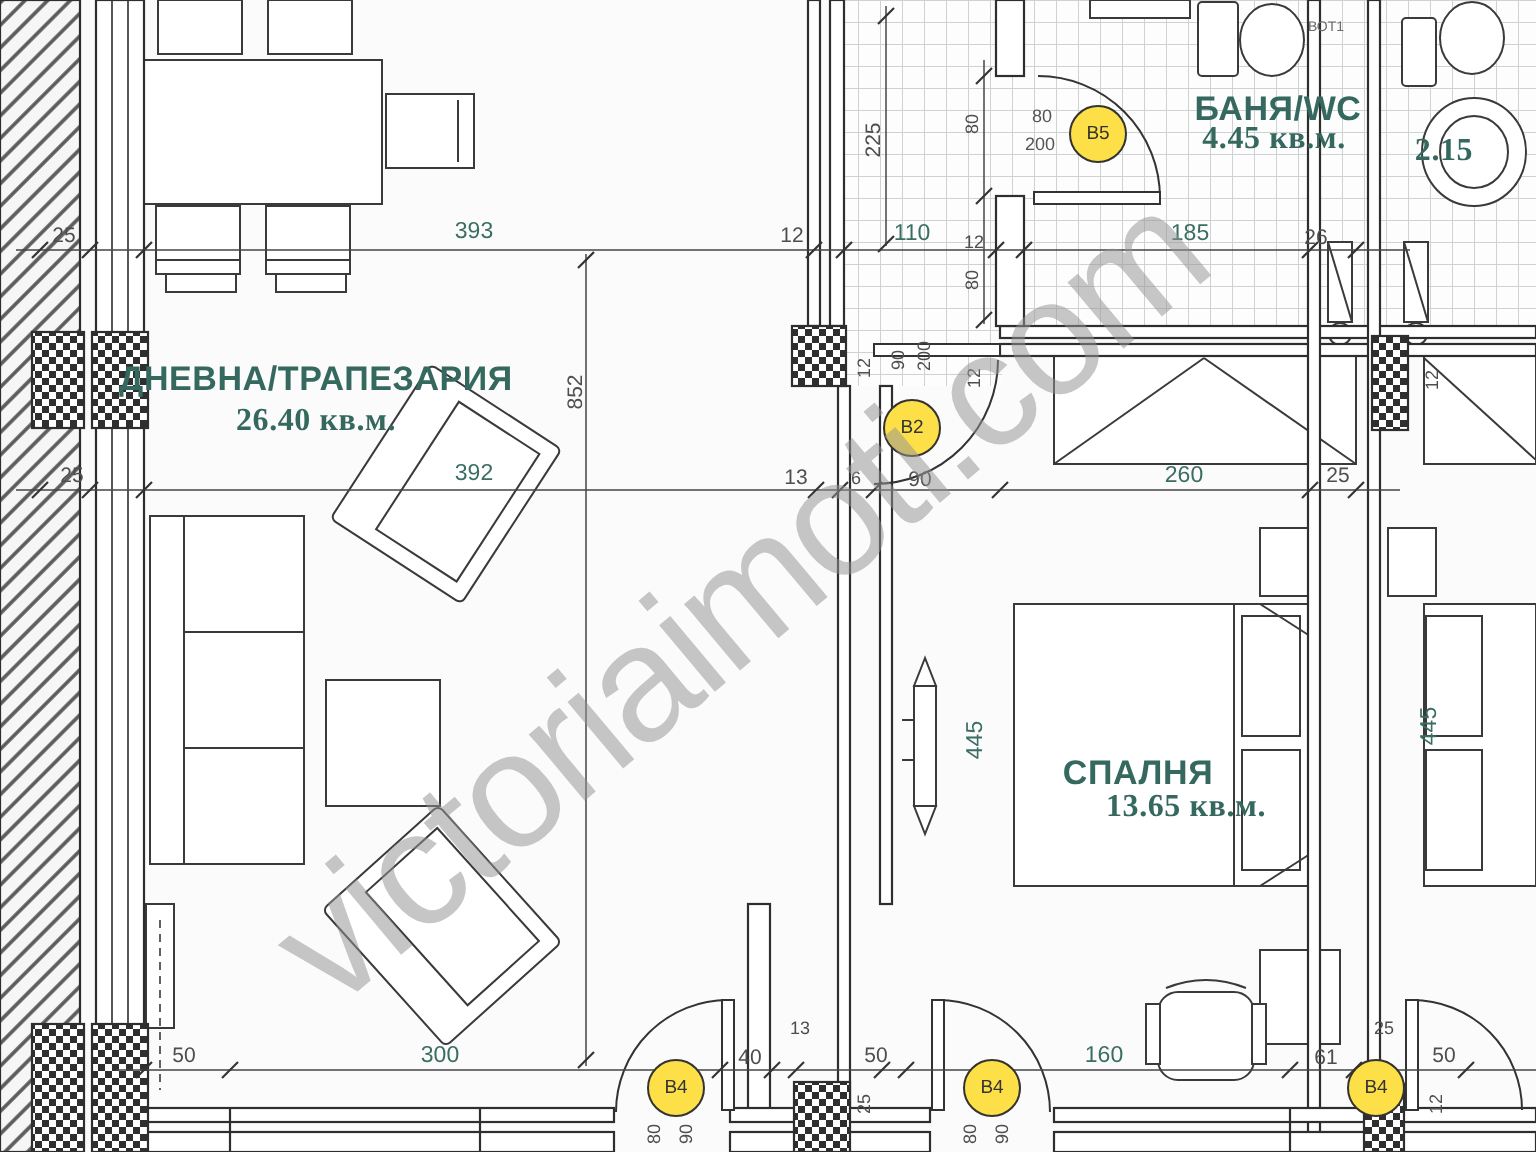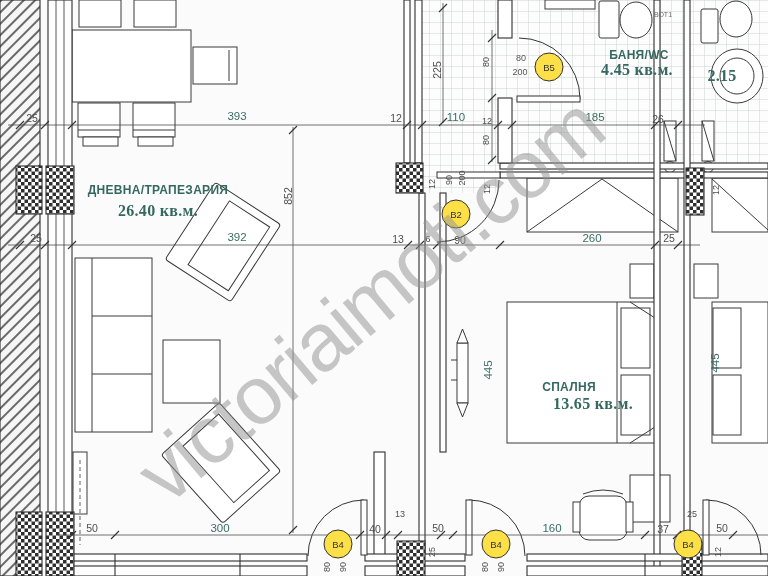--- a/index.html
+++ b/index.html
@@ -4,21 +4,21 @@
 <style>
   html,body{margin:0;padding:0;background:#e8e8e8;}
   #stage{position:relative;width:768px;height:576px;background:#fbfbfb;overflow:hidden;
          font-family:"Liberation Sans","DejaVu Sans",sans-serif;}
   svg{position:absolute;left:0;top:0;}
   .h,.v{position:absolute;font-size:10.5px;color:#4e4e4e;white-space:nowrap;
         transform:translate(-50%,-50%);z-index:20;}
   .v{transform:translate(-50%,-50%) rotate(-90deg);}
   .teal{color:#3b6e63;font-size:11.5px;}
   .sm{font-size:9px;}
-  .room{position:absolute;transform:translate(-50%,-50%);color:#35685f;font-size:12px;
+  .room{position:absolute;transform:translate(-50%,-50%);color:#35685f;font-size:17px;
         font-weight:bold;white-space:nowrap;letter-spacing:.3px;z-index:20;}
   .area{font-size:16px;font-family:Liberation Serif, serif;}
   .note{position:absolute;transform:translate(-50%,-50%);font-size:7px;color:#6a6a6a;z-index:20;}
   .dcircle{position:absolute;width:27px;height:27px;border:1.3px solid #333;border-radius:50%;
            background:#fde047;display:flex;align-items:center;justify-content:center;
            transform:translate(-50%,-50%);font-size:9.5px;color:#333;z-index:22;}
   .spec{position:absolute;transform:translate(-50%,-50%);font-size:9px;color:#555;z-index:20;}
   .watermark{position:absolute;left:-40px;top:250px;width:820px;height:100px;line-height:100px;
              text-align:center;font-size:82px;color:#949494;opacity:.52;letter-spacing:-2px;
              transform:rotate(-40deg);z-index:50;pointer-events:none;}
@@ -244,21 +244,21 @@
 <div class="h" style="left:460px;top:240px">90</div>
 <div class="h teal" style="left:592px;top:238px">260</div>
 <div class="h" style="left:669px;top:238px">25</div>
 
 <div class="h" style="left:92px;top:528px">50</div>
 <div class="h teal" style="left:220px;top:528px">300</div>
 <div class="h" style="left:375px;top:529px">40</div>
 <div class="h sm" style="left:400px;top:514px">13</div>
 <div class="h" style="left:438px;top:528px">50</div>
 <div class="h teal" style="left:552px;top:528px">160</div>
-<div class="h" style="left:663px;top:529px">37</div>
+<div class="h" style="left:663px;top:529px">61</div>
 <div class="h sm" style="left:692px;top:514px">25</div>
 <div class="h" style="left:722px;top:528px">50</div>
 
 <div class="v" style="left:288px;top:196px">852</div>
 <div class="v" style="left:437px;top:70px">225</div>
 <div class="v sm" style="left:486px;top:62px">80</div>
 <div class="v sm" style="left:486px;top:140px">80</div>
 <div class="v sm" style="left:432px;top:184px">12</div>
 <div class="v sm" style="left:449px;top:180px">90</div>
 <div class="v sm" style="left:462px;top:178px">200</div>

